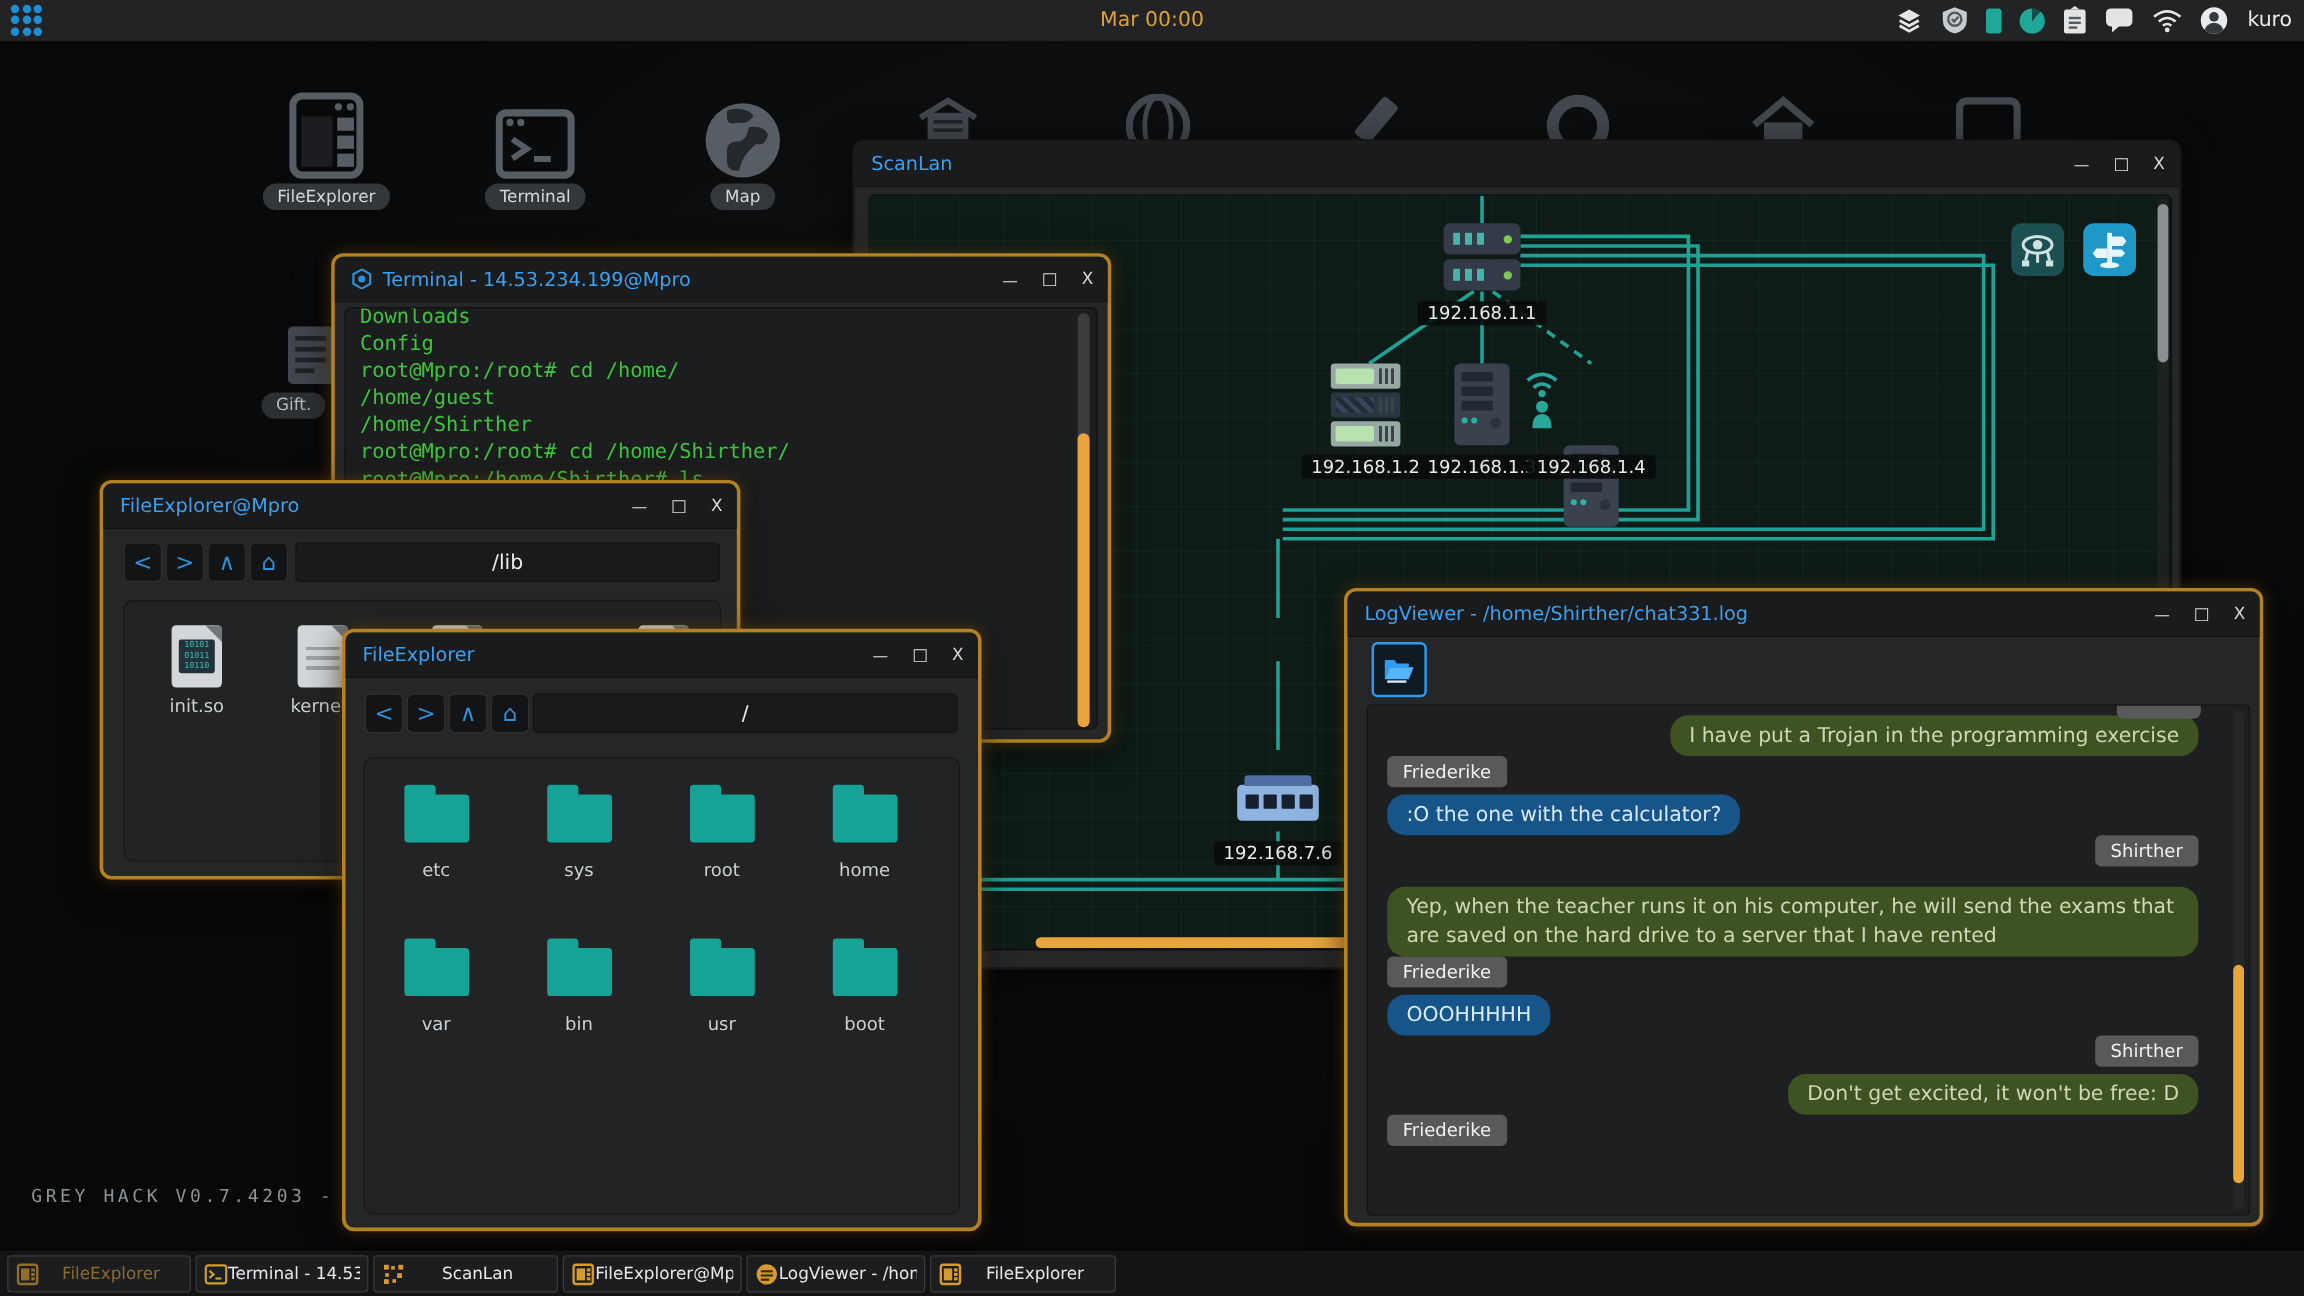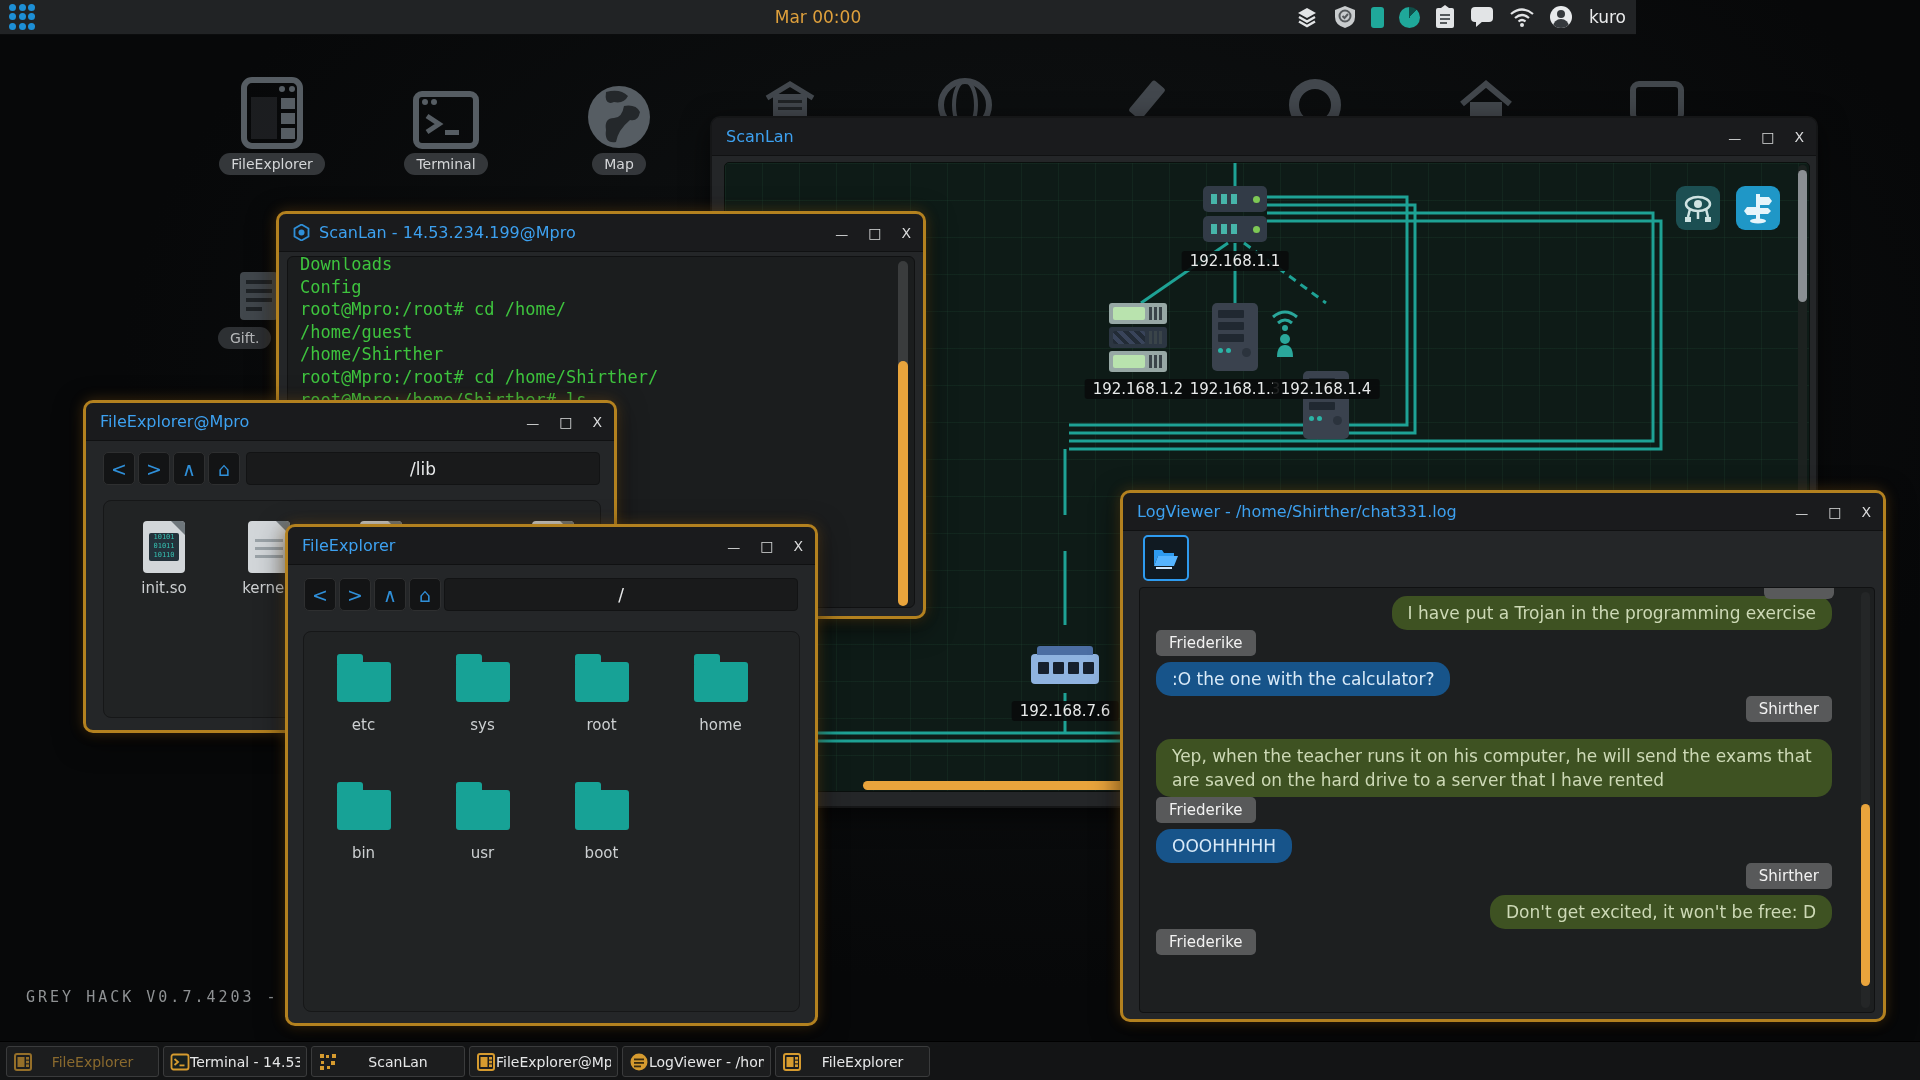--- a/index.html
+++ b/index.html
@@ -1,20 +1,20 @@
 <!DOCTYPE html>
 <html><head>
 <meta charset="utf-8">
 <style>
   html,body{margin:0;padding:0;background:#000;}
   body{width:1920px;height:1080px;overflow:hidden;font-family:"DejaVu Sans",sans-serif;position:relative;}
   .stage{position:absolute;inset:0;background:radial-gradient(1300px 850px at 55% 35%, #101314, #070809 72%),#070809;}
 
   
-  .topbar{position:absolute;top:0;left:0;width:1636px;height:34px;background:#212325;border-bottom:1px solid #0b0c0d;z-index:30;display:flex;align-items:center;}
+  .topbar{position:absolute;top:0;left:0;width:1920px;height:34px;background:#212325;border-bottom:1px solid #0b0c0d;z-index:30;display:flex;align-items:center;}
   .apps-grid{position:absolute;left:9px;top:4px;width:27px;height:26px;display:grid;grid-template-columns:repeat(3,1fr);gap:2px;}
   .apps-grid i{width:7px;height:7px;border-radius:50%;background:#1d8fd6;}
   .clock{position:absolute;left:0;right:0;text-align:center;color:#dfa03c;font-size:17px;}
   .tray{position:absolute;right:10px;top:0;height:34px;display:flex;align-items:center;gap:15px;}
   .tray svg{display:block;}
   .tray .batt{width:13px;height:21px;background:#1fa89a;border-radius:3px;}
   .tray .pie{width:21px;height:21px;border-radius:50%;background:conic-gradient(#0f4f49 0 12%, #1fa89a 12% 100%);}
   .tray .avatar{width:22px;height:22px;border-radius:50%;background:#e8eaec;position:relative;overflow:hidden;}
   .tray .avatar::before{content:"";position:absolute;left:7px;top:4px;width:8px;height:8px;border-radius:50%;background:#35393d;}
   .tray .avatar::after{content:"";position:absolute;left:3px;top:13px;width:16px;height:10px;border-radius:8px 8px 0 0;background:#35393d;}
@@ -323,21 +323,21 @@
     <div class="map-hscroll"></div>
   </div>
 </div>
 
 <div class="window amber" style="left:276px;top:211px;width:644px;height:402px;z-index:3;">
   <div class="titlebar">
     <svg width="17" height="17" viewBox="0 0 17 17" style="margin-right:9px;">
         <polygon points="8.5,0.5 15.5,4.5 15.5,12.5 8.5,16.5 1.5,12.5 1.5,4.5" fill="none" stroke="#2f8fd8" stroke-width="1.8"></polygon>
         <circle cx="8.5" cy="8.5" r="3" fill="#2f8fd8"></circle>
       </svg>
-    <span class="title">ScanLan - 14.53.234.199@Mpro</span>
+    <span class="title">Terminal - 14.53.234.199@Mpro</span>
     <div class="controls">
       <span class="ctl-min">—</span>
       <span>□</span>
       <span>X</span>
     </div>
   </div>
   <div class="term-content">
     <div class="term-text"><div>Downloads</div><div>Config</div><div>root@Mpro:/root# cd /home/</div><div>/home/guest</div><div>/home/Shirther</div><div>root@Mpro:/root# cd /home/Shirther/</div><div>root@Mpro:/home/Shirther# ls</div></div>
     <span class="term-frag" style="left:345px;top:287px;">log</span>
     <div class="term-scroll">
@@ -403,20 +403,23 @@
         <span class="fname">etc</span>
       </div><div class="folder-item">
         <div class="folder"></div>
         <span class="fname">sys</span>
       </div><div class="folder-item">
         <div class="folder"></div>
         <span class="fname">root</span>
       </div><div class="folder-item">
         <div class="folder"></div>
         <span class="fname">home</span>
+      </div><div class="folder-item">
+        <div class="folder"></div>
+        <span class="fname">var</span>
       </div><div class="folder-item">
         <div class="folder"></div>
         <span class="fname">bin</span>
       </div><div class="folder-item">
         <div class="folder"></div>
         <span class="fname">usr</span>
       </div><div class="folder-item">
         <div class="folder"></div>
         <span class="fname">boot</span>
       </div></div>

